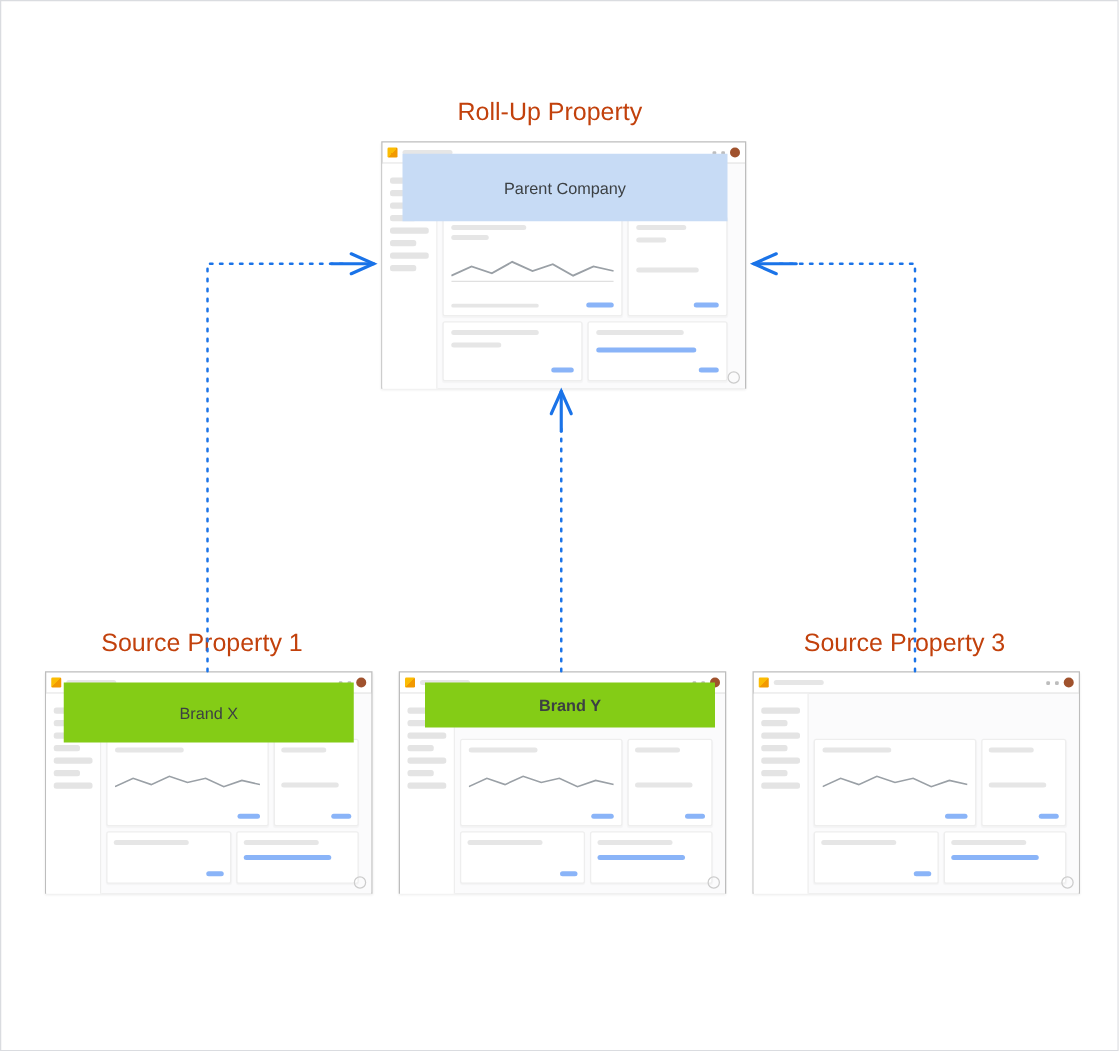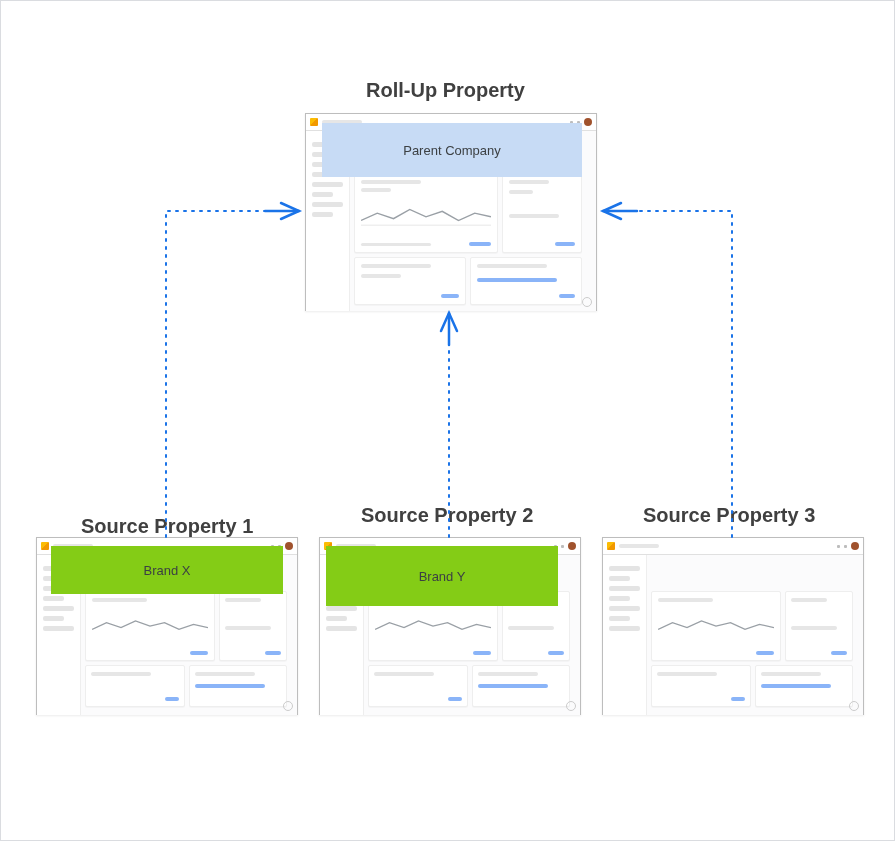--- a/index.html
+++ b/index.html
@@ -16,22 +16,22 @@
     box-sizing: border-box;
     border: 1px solid #dadce0;
     background: #fff;
     box-shadow: 2px 2px 4px rgba(0,0,0,0.06);
   }
 
   
   .caption {
     position: absolute;
     font-size: 20px;
-    color: #404040;
-    font-weight: 700;
+    color: #c2410c;
+    font-weight: 400;
     white-space: nowrap;
   }
 
   
   .shot {
     position: absolute;
     border: 1px solid #bdbdbd;
     background: #fff;
     box-shadow: 0 1px 2px rgba(0,0,0,0.08);
     overflow: visible;
@@ -221,22 +221,21 @@
           <div class="bluebar" style="left:6px; top:20px; width:80px;"></div>
           <div class="bluebar" style="right:6px; bottom:6px; width:16px;"></div>
         </div>
       </div>
       <div class="cog"></div>
     </div>
   </div>
 
   <div class="overlay-title blue" style="left:321px; top:122px; width:260px; height:54px;">Parent Company</div>
 
-  <div class="caption" style="left:80px;  top:503px;margin-top:11px;">Source Property 1</div>
-  <div class="caption" style="left:360px; top:503px;">Source Property 2</div>
+  <div class="caption" style="left:80px;  top:503px;">Source Property 1</div>
   <div class="caption" style="left:642px; top:503px;">Source Property 3</div>
 
   <div class="shot" style="left:35px; top:536px; width:260px; height:176px;">
     <div class="topbar">
       <div class="logo"></div>
       <div class="smear"></div>
       <div class="right">
           <div class="tiny"></div>
           <div class="tiny"></div>
         <div class="dot"></div>
@@ -321,21 +320,21 @@
           <div class="bluebar" style="right:5px; bottom:5px; width:14px;"></div>
         </div>
         <div class="card" style="left:104px; top:106px; width:96px; height:40px;">
           <div class="line" style="left:5px; top:6px; width:60px;"></div>
           <div class="bluebar" style="left:5px; top:18px; width:70px;"></div>
         </div>
       </div>
       <div class="cog"></div>
     </div>
   </div>
-  <div class="overlay-title cream" style="left:325px; top:545px; width:232px; height:60px;">Brand Y</div>
+  <div class="overlay-title cream" style="left:339px; top:545px; width:232px; height:36px;font-weight:bold;">Brand Y</div>
 
   <div class="shot" style="left:601px; top:536px; width:260px; height:176px;">
     <div class="topbar">
       <div class="logo"></div>
       <div class="smear"></div>
       <div class="right">
           <div class="tiny"></div>
           <div class="tiny"></div>
         <div class="dot"></div>
         </div>

